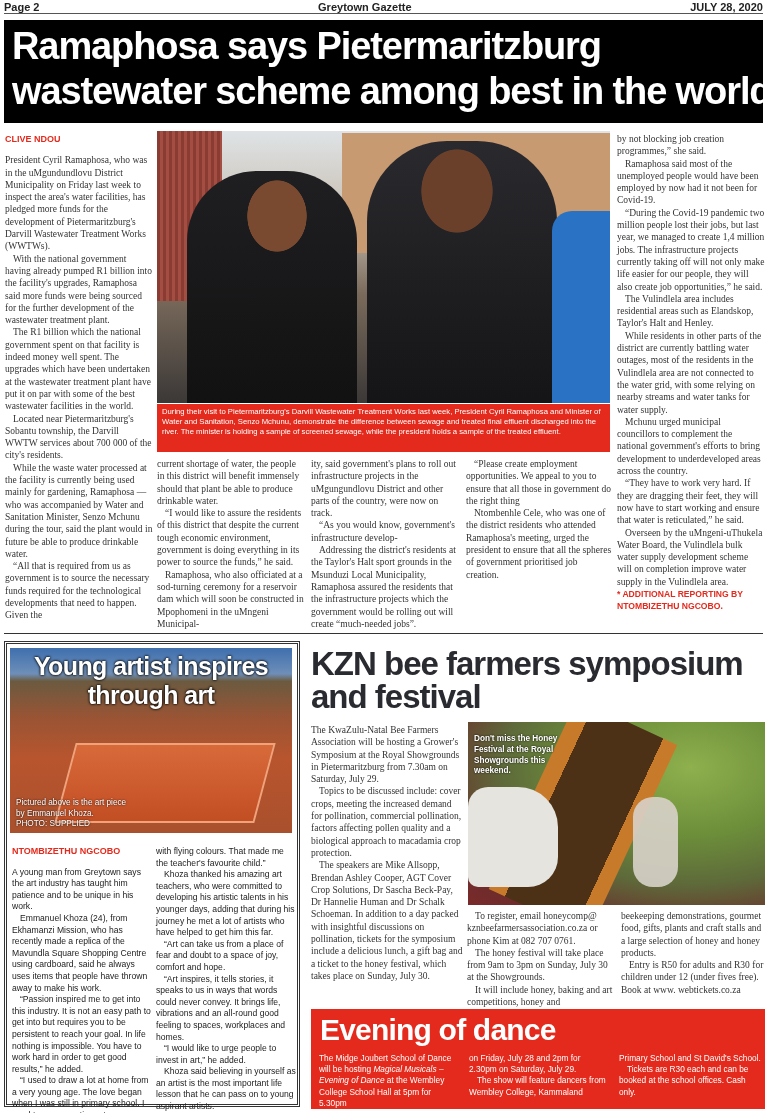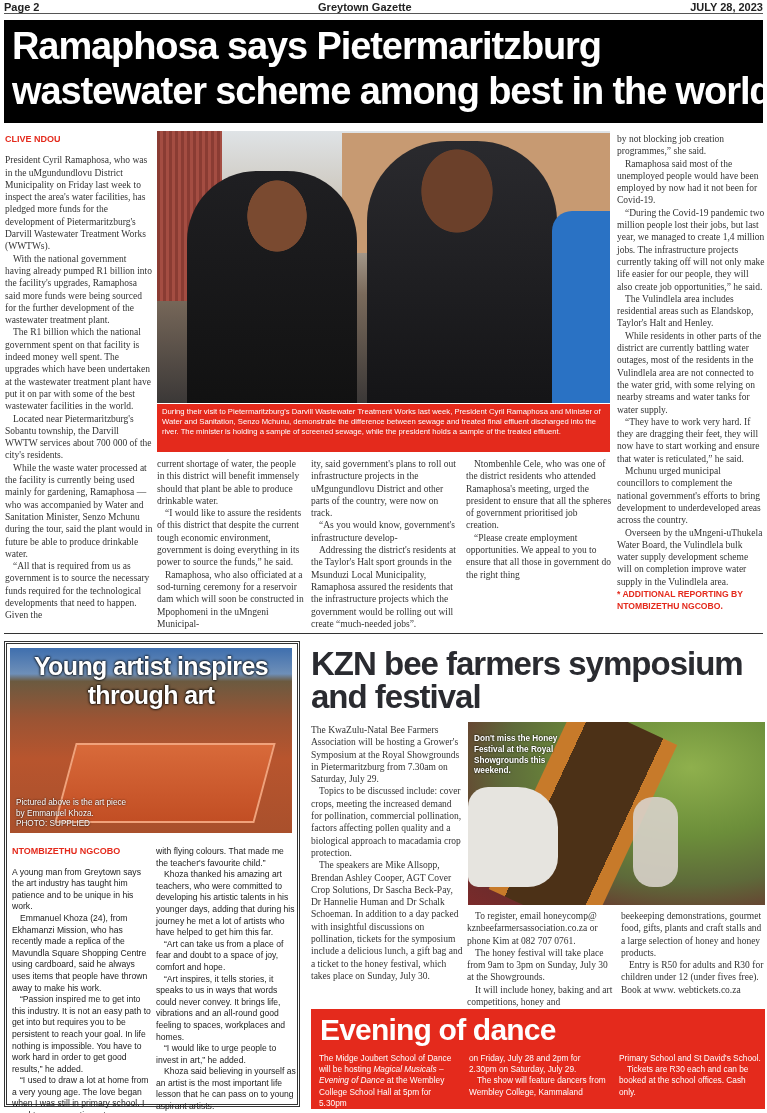--- a/index.html
+++ b/index.html
@@ -58,21 +58,21 @@
   .dance-col p { text-indent: 8px; }
   .dance-col p.first { text-indent: 0; }
   .byline-bold { font-family: "Liberation Sans", sans-serif; font-weight: bold; color: #e42a1c; font-size: 8.6px; }
 </style>
 </head>
 <body>
 
 <div class="masthead">
   <span>Page 2</span>
   <span>Greytown Gazette</span>
-  <span>JULY 28, 2023</span>
+  <span>JULY 28, 2020</span>
 </div>
 
 <div class="hero-head">
   <span>Ramaphosa says Pietermaritzburg</span>
   <span>wastewater scheme among best in the world</span>
 </div>
 
 <div class="col" style="left:5px; top:133px; width:148px;">
   <div class="byline">CLIVE NDOU</div>
   <p class="first">President Cyril Ramaphosa, who was in the uMgundundlovu District Municipality on Friday last week to inspect the area's water facilities, has pledged more funds for the development of Pietermaritzburg's Darvill Wastewater Treatment Works (WWTWs).</p>
@@ -96,32 +96,32 @@
   <p class="first">current shortage of water, the people in this district will benefit immensely should that plant be able to produce drinkable water.</p>
   <p>“I would like to assure the residents of this district that despite the current tough economic environment, government is doing everything in its power to source the funds,” he said.</p>
   <p>Ramaphosa, who also officiated at a sod-turning ceremony for a reservoir dam which will soon be constructed in Mpophomeni in the uMngeni Municipal-</p>
 </div>
 <div class="col" style="left:311px; top:458px; width:150px;">
   <p class="first">ity, said government's plans to roll out infrastructure projects in the uMgungundlovu District and other parts of the country, were now on track.</p>
   <p>“As you would know, government's infrastructure develop-</p>
   <p>Addressing the district's residents at the Taylor's Halt sport grounds in the Msunduzi Local Municipality, Ramaphosa assured the residents that the infrastructure projects which the government would be rolling out will create “much-needed jobs”.</p>
 </div>
 <div class="col" style="left:466px; top:458px; width:146px;">
+  <p>“Please create employment opportunities. We appeal to you to ensure that all those in government do the right thing</p>
   <p>Ntombenhle Cele, who was one of the district residents who attended Ramaphosa's meeting, urged the president to ensure that all the spheres of government prioritised job creation.</p>
-  <p>“Please create employment opportunities. We appeal to you to ensure that all those in government do the right thing</p>
 </div>
 
 <div class="col" style="left:617px; top:133px; width:148px;">
   <p class="first">by not blocking job creation programmes,” she said.</p>
   <p>Ramaphosa said most of the unemployed people would have been employed by now had it not been for Covid-19.</p>
   <p>“During the Covid-19 pandemic two million people lost their jobs, but last year, we managed to create 1,4 million jobs. The infrastructure projects currently taking off will not only make life easier for our people, they will also create job opportunities,” he said.</p>
   <p>The Vulindlela area includes residential areas such as Elandskop, Taylor's Halt and Henley.</p>
   <p>While residents in other parts of the district are currently battling water outages, most of the residents in the Vulindlela area are not connected to the water grid, with some relying on nearby streams and water tanks for water supply.</p>
+  <p>Mchunu urged municipal councillors to complement the national government's efforts to bring development to underdeveloped areas across the country.</p>
   <p>“They have to work very hard. If they are dragging their feet, they will now have to start working and ensure that water is reticulated,” he said.</p>
-  <p>Mchunu urged municipal councillors to complement the national government's efforts to bring development to underdeveloped areas across the country.</p>
   <p>Overseen by the uMngeni-uThukela Water Board, the Vulindlela bulk water supply development scheme will on completion improve water supply in the Vulindlela area.</p>
   <div class="byline-bold">* ADDITIONAL REPORTING BY NTOMBIZETHU NGCOBO.</div>
 </div>
 
 <div class="divider" style="left:4px; top:633px; width:759px; height:1px;"></div>
 <div class="divider" style="left:311px; top:633px; width:452px; height:1px;"></div>
 
 <div class="artbox"></div>
 <div class="art-photo">
   <div class="art-model"></div>

